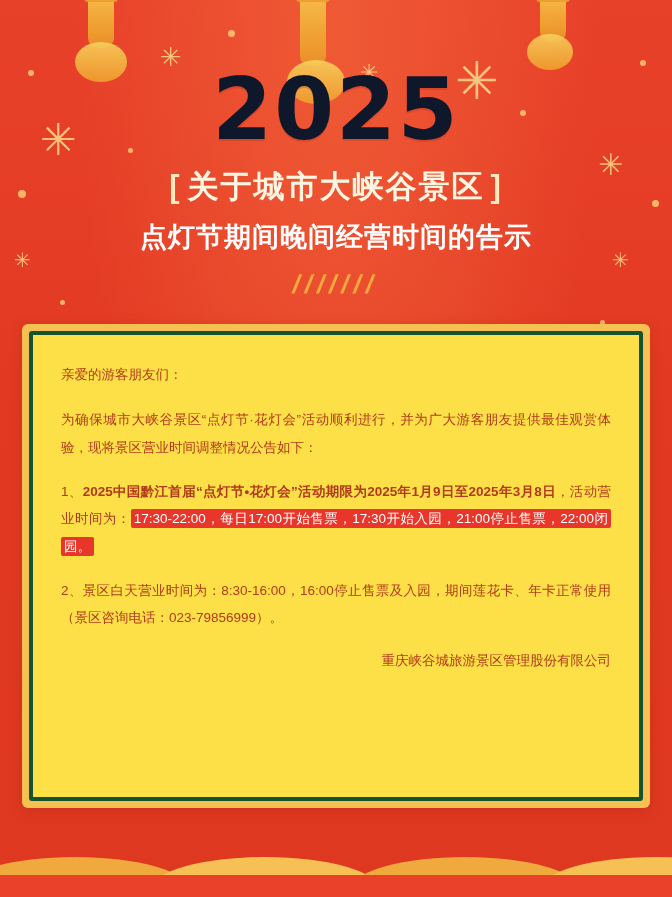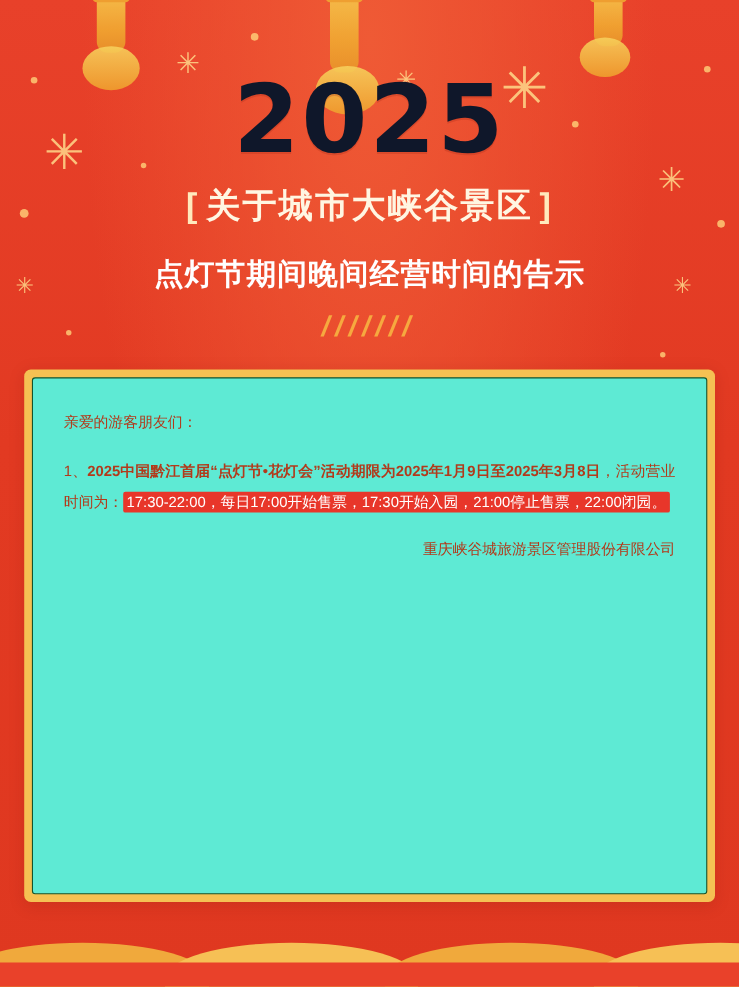--- a/index.html
+++ b/index.html
@@ -100,21 +100,21 @@
     color: #fff6e2;
     letter-spacing: 2px;
     line-height: 1.25;
   }
   .title-line1 .br {
     color: #ffe9bd;
     font-weight: bold;
     padding: 0 6px;
   }
   .title-line2 {
-    margin-top: 24px;
+    margin-top: 12px;
     font-size: 27px;
     font-weight: bold;
     color: #ffffff;
     letter-spacing: 1px;
   }
   .slashes {
     margin-top: 14px;
     font-size: 26px;
     font-weight: bold;
     color: #f6a93f;
@@ -126,22 +126,22 @@
   
   .card-wrap {
     position: relative;
     margin: 24px 22px 0 22px;
     background: #f5c153;
     border-radius: 6px;
     padding: 7px;
     box-shadow: 0 3px 14px rgba(120,20,10,.18);
   }
   .card {
-    background: #5eead4;
-    border: 1px solid #14532d;
+    background: #fde047;
+    border: 4px solid #14532d;
     border-radius: 3px;
     padding: 26px 28px 32px 28px;
     min-height: 470px;
     box-sizing: border-box;
   }
   .p {
     color: #b23a1b;
     font-size: 13.5px;
     line-height: 2.05;
     margin: 0 0 16px 0;
@@ -238,25 +238,27 @@
   </div>
   <div class="title-line2">点灯节期间晚间经营时间的告示</div>
   <div><span class="slashes">///////</span></div>
 </div>
 
 <div class="card-wrap">
   <div class="card">
 
     <p class="p salutation">亲爱的游客朋友们：</p>
 
+    <p class="p">为确保城市大峡谷景区“点灯节·花灯会”活动顺利进行，并为广大游客朋友提供最佳观赏体验，现将景区营业时间调整情况公告如下：</p>
 
     <p class="p strong-para">
       <span>1、</span><span class="bold">2025中国黔江首届“点灯节•花灯会”活动期限为2025年1月9日至2025年3月8日</span><span>，活动营业时间为：</span><span class="hl">17:30-22:00，每日17:00开始售票，17:30开始入园，21:00停止售票，22:00闭园。</span>
     </p>
 
+    <p class="p">2、景区白天营业时间为：8:30-16:00，16:00停止售票及入园，期间莲花卡、年卡正常使用（景区咨询电话：023-79856999）。</p>
 
 
 
     <div class="sign">
       <div>重庆峡谷城旅游景区管理股份有限公司</div>
     </div>
 
   </div>
 </div>
 

